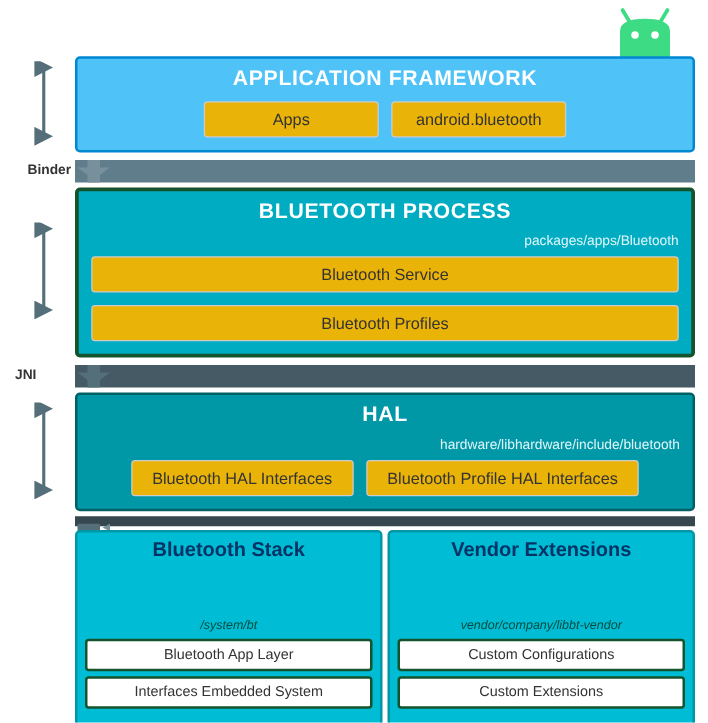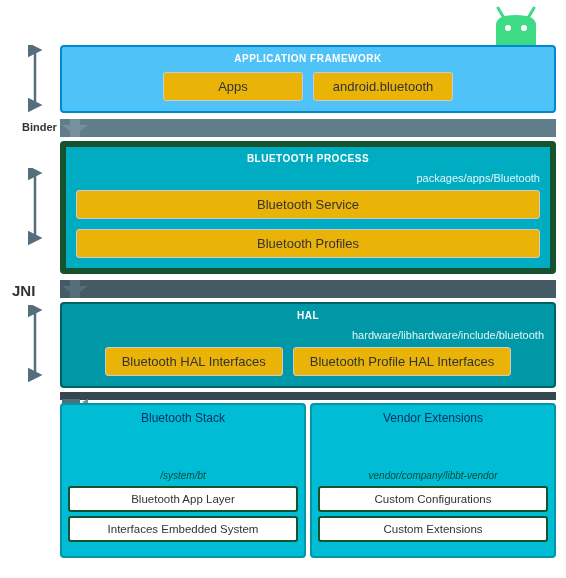--- a/index.html
+++ b/index.html
@@ -33,21 +33,21 @@
       background: #4FC3F7;
       border: 2px solid #0288D1;
       border-radius: 4px;
       padding: 6px 10px 10px 10px;
       position: relative;
       margin-bottom: 4px;
     }
     .section-title {
       text-align: center;
       font-weight: bold;
-      font-size: 10px;
+      font-size: 17px;
       color: #fff;
       margin-bottom: 8px;
       letter-spacing: 0.5px;
     }
     .cards-row {
       display: flex;
       gap: 10px;
       justify-content: center;
       padding-left: 50px;
     }
@@ -58,21 +58,21 @@
       padding: 6px 16px;
       font-size: 13px;
       color: #333;
       text-align: center;
       min-width: 140px;
     }
 
     
     .bt-process {
       background: #00ACC1;
-      border: 6px solid #14532d;
+      border: 3px solid #14532d;
       border-radius: 4px;
       padding: 6px 10px 10px 10px;
       position: relative;
       margin-bottom: 4px;
     }
     .sub-label {
       text-align: right;
       font-size: 11px;
       color: #e0f7fa;
       margin-bottom: 6px;
@@ -102,22 +102,22 @@
     }
     .vendor-ext {
       background: #00BCD4;
       border: 2px solid #0097A7;
       border-radius: 4px;
       padding: 6px 6px 10px 6px;
       flex: 1;
     }
     .section-title-blue {
       text-align: center;
-      font-weight: normal;
-      font-size: 12px;
+      font-weight: bold;
+      font-size: 16px;
       color: #003366;
       margin-bottom: 4px;
     }
     .sub-label-dark {
       text-align: center;
       font-size: 10px;
       color: #004d40;
       margin-bottom: 5px;
       font-style: italic;
       margin-top: 45px;
@@ -218,21 +218,21 @@
         <div class="cards-row" style="padding-left:0;flex-direction:column;">
           <div class="card">Bluetooth Service</div>
           <div class="card">Bluetooth Profiles</div>
         </div>
       </div>
     </div>
   </div>
 
   <div style="height:22px; position:relative; margin-bottom:2px;">
     <div style="position:absolute; left:50px; right:0; height:18px; background:#455A64; top:2px;"></div>
-    <span style="position:absolute; left:2px; top:4px; font-size:15px; font-weight:bold; color:#333;">JNI</span>
+    <span style="position:absolute; left:2px; top:4px; font-size:11px; font-weight:bold; color:#333;">JNI</span>
     <svg style="position:absolute; left:50px; top:0;" width="60" height="22">
       <polygon points="10,2 20,2 20,8 28,8 20,14 20,20 10,20 10,14 2,8 10,8" fill="#546E7A"></polygon>
     </svg>
   </div>
 
   <div class="section-wrapper">
     <div class="left-arrow-col">
       <svg width="50" height="80">
         <line x1="25" y1="5" x2="25" y2="70" stroke="#546E7A" stroke-width="2.5" marker-start="url(#arrowhead-down)" marker-end="url(#arrowhead-up)"></line>
       </svg>

